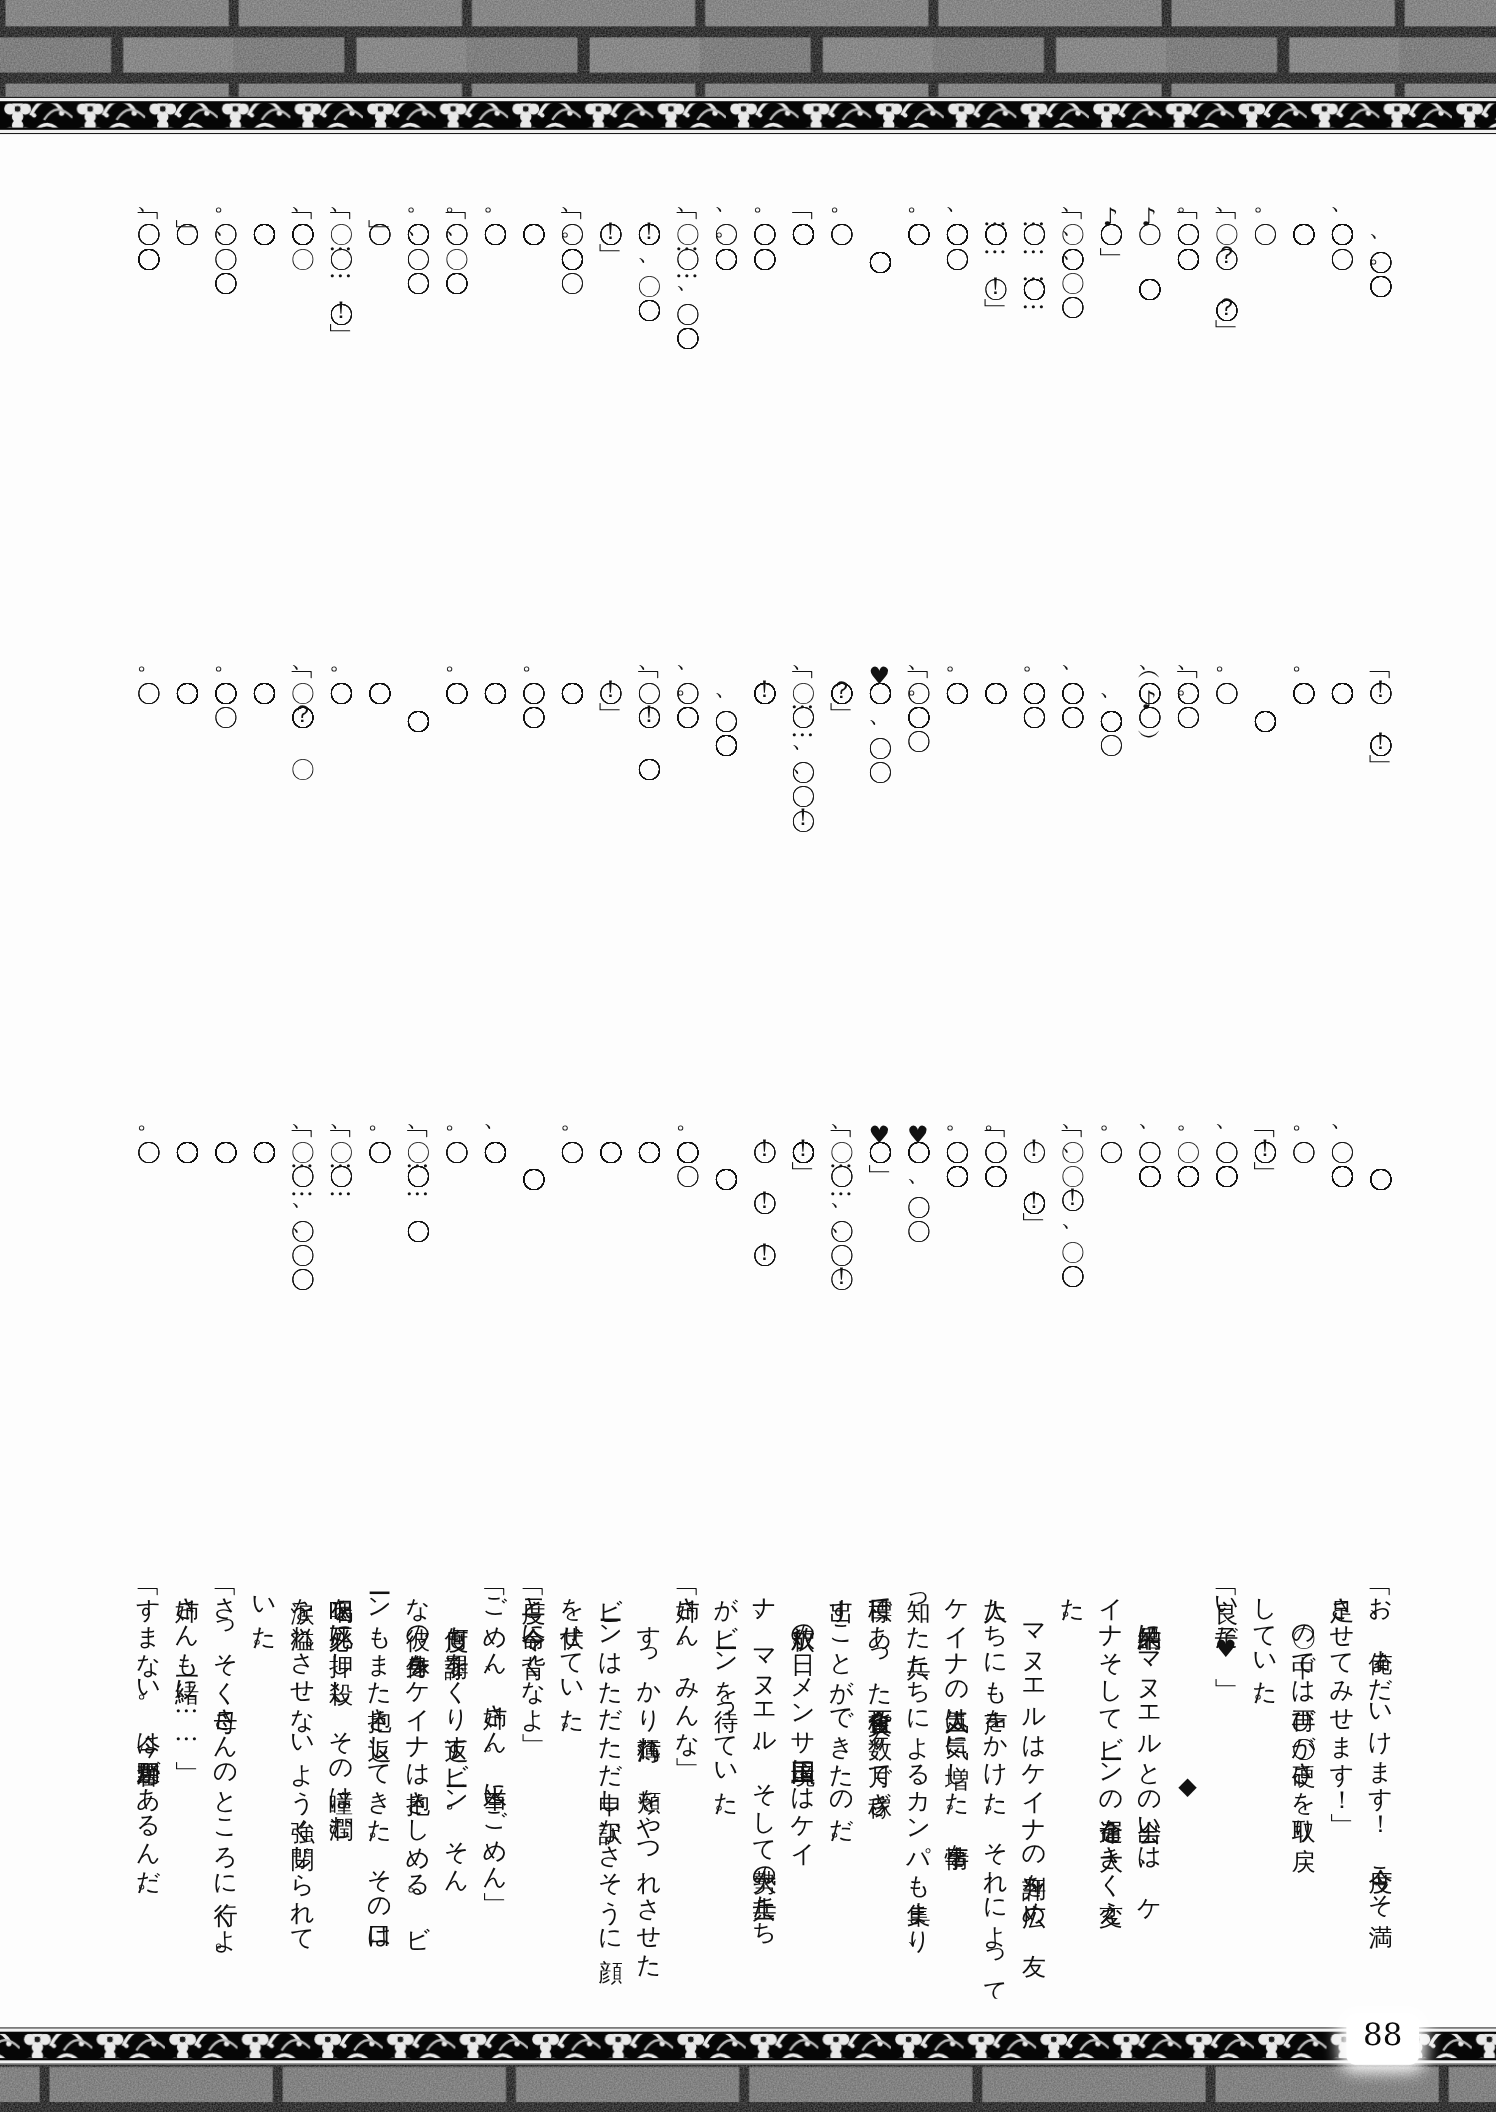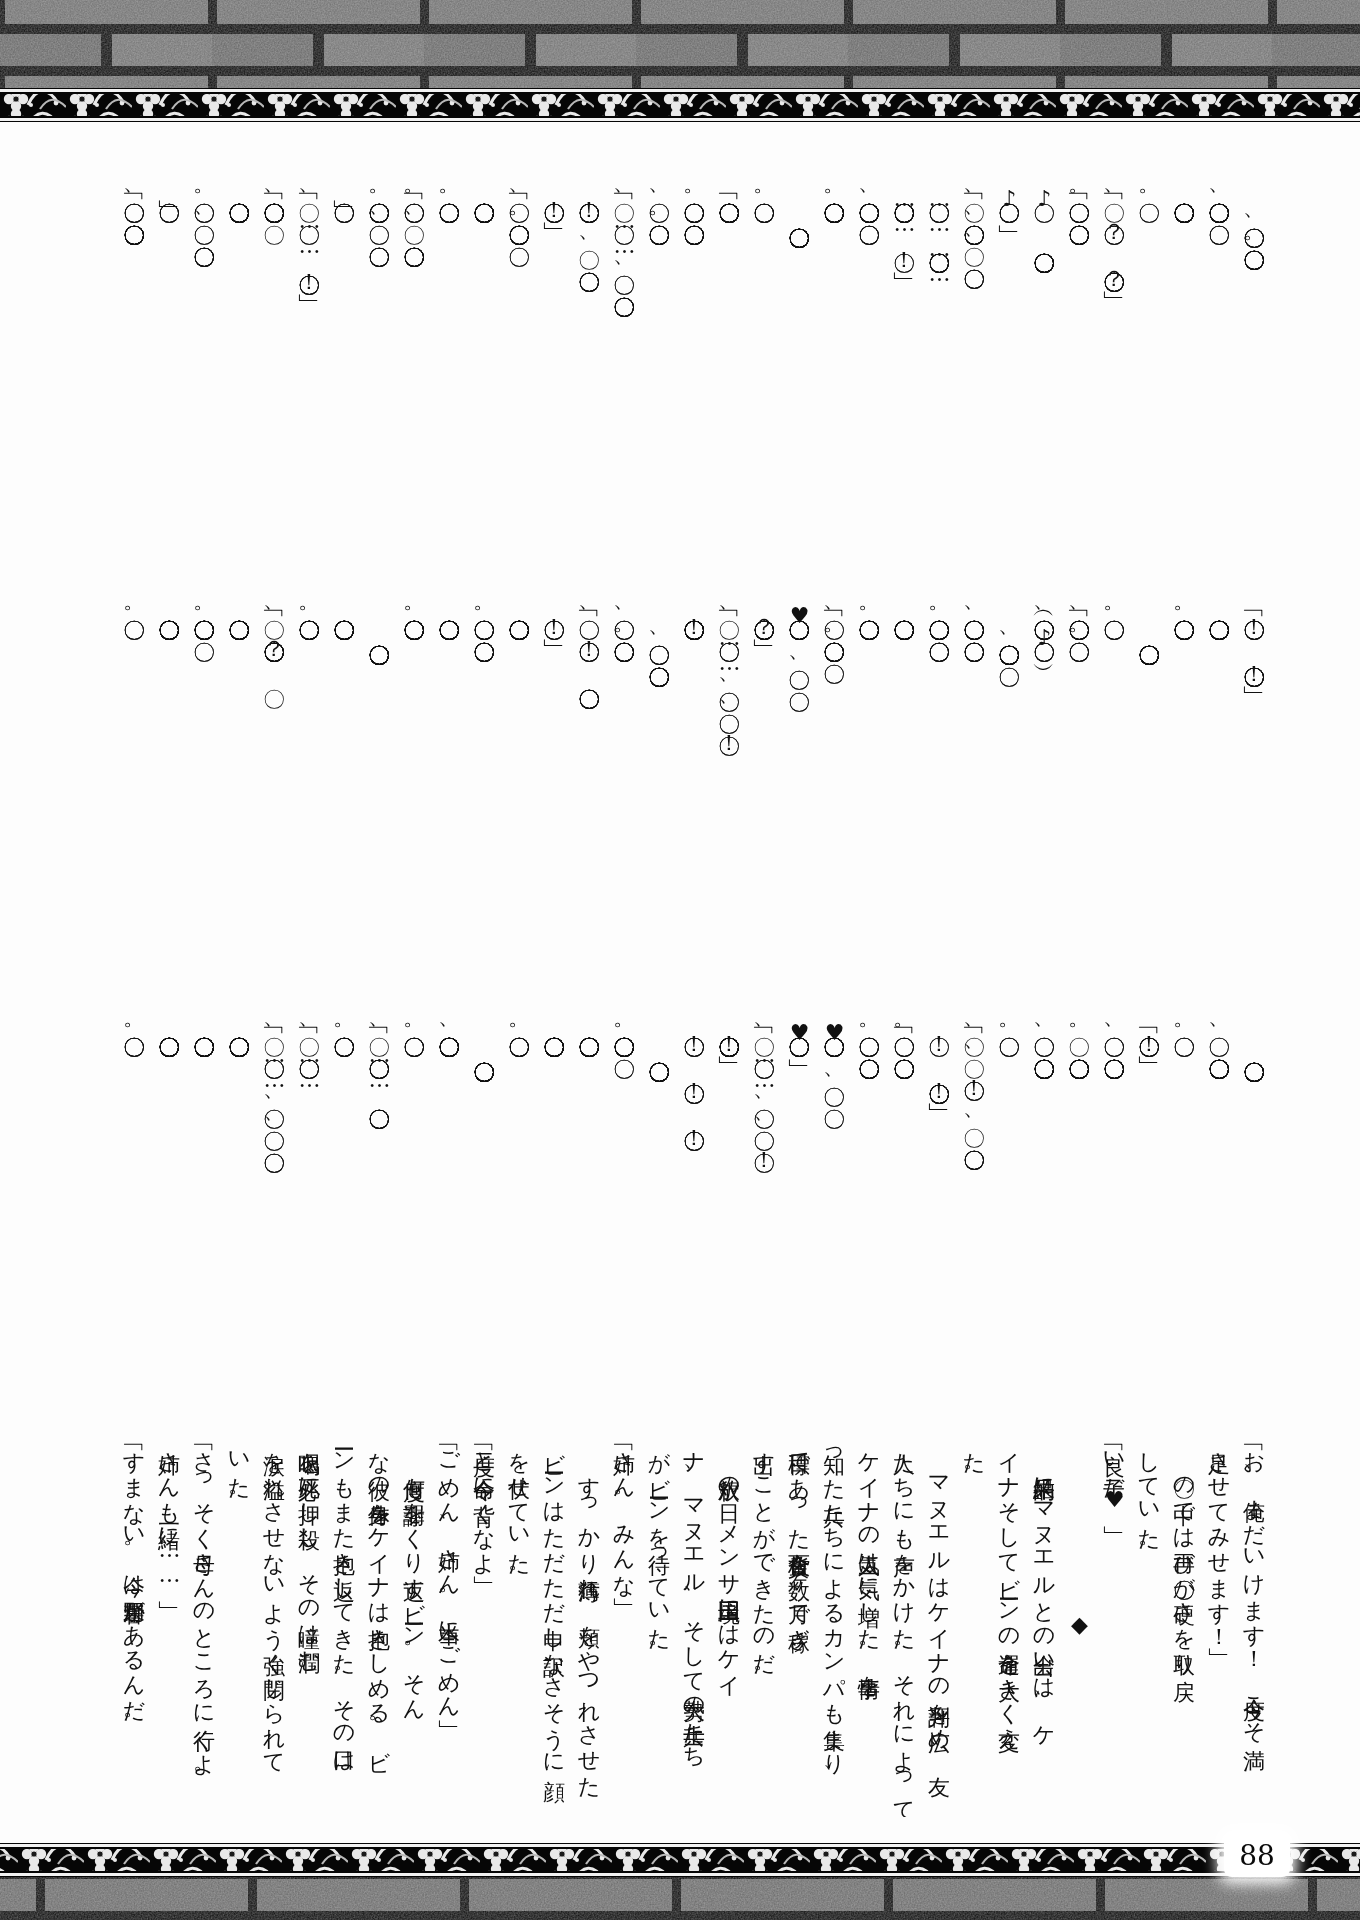--- a/index.html
+++ b/index.html
@@ -10,21 +10,21 @@
   .border-top svg,.border-bottom svg{display:block;}
   .content{position:absolute;top:122px;bottom:77px;left:0;right:0;
            box-sizing:border-box;padding:64px 88px 0 80px;
            display:flex;flex-direction:column;gap:37px;}
   .band{width:100%;height:380px;overflow:hidden;
         writing-mode:vertical-rl;text-orientation:upright;
         white-space:pre-line;font-size:22px;line-height:35px;letter-spacing:0;}
   .page-number-box{position:absolute;left:1224px;top:1833px;width:66px;height:44px;
         background:#ffffff;border-radius:8px;z-index:5;
         box-shadow:0 0 14px 7px rgba(255,255,255,0.95);
-        display:flex;align-items:center;justify-content:center;
+        display:flex;align-items:flex-start;justify-content:center;
         font-size:28px;color:#0a0a0a;}
 </style>
 </head>
 <body>
 
 <div class="page">
 
   <header class="border-top">
     <svg width="1360" height="88" viewBox="0 0 1360 88">
       <defs>

